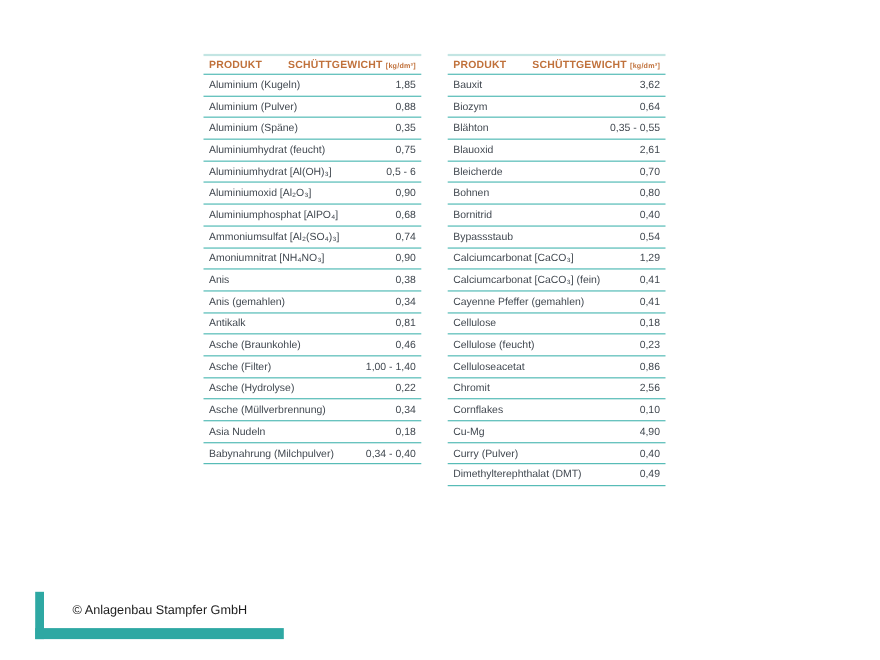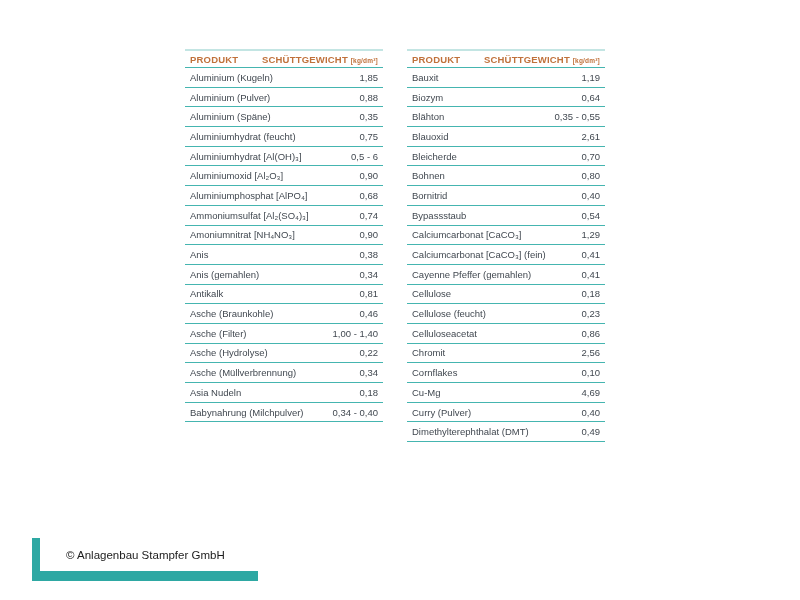--- a/index.html
+++ b/index.html
@@ -180,21 +180,21 @@
       <span class="th-product">PRODUKT</span>
       <span class="th-weight">
         <span>SCHÜTTGEWICHT</span>
         <span class="unit">[kg/dm³]</span>
       </span>
     </header>
     <div class="tbody">
 
         <div class="row">
           <span class="cell-product">Bauxit</span>
-          <span class="cell-value">1,19</span>
+          <span class="cell-value">3,62</span>
         </div>
 
         <div class="row">
           <span class="cell-product">Biozym</span>
           <span class="cell-value">0,64</span>
         </div>
 
         <div class="row">
           <span class="cell-product">Blähton</span>
           <span class="cell-value">0,35 - 0,55</span>
@@ -260,21 +260,21 @@
           <span class="cell-value">2,56</span>
         </div>
 
         <div class="row">
           <span class="cell-product">Cornflakes</span>
           <span class="cell-value">0,10</span>
         </div>
 
         <div class="row">
           <span class="cell-product">Cu-Mg</span>
-          <span class="cell-value">4,69</span>
+          <span class="cell-value">4,90</span>
         </div>
 
         <div class="row">
           <span class="cell-product">Curry (Pulver)</span>
           <span class="cell-value">0,40</span>
         </div>
 
         <div class="row">
           <span class="cell-product">Dimethylterephthalat (DMT)</span>
           <span class="cell-value">0,49</span>

